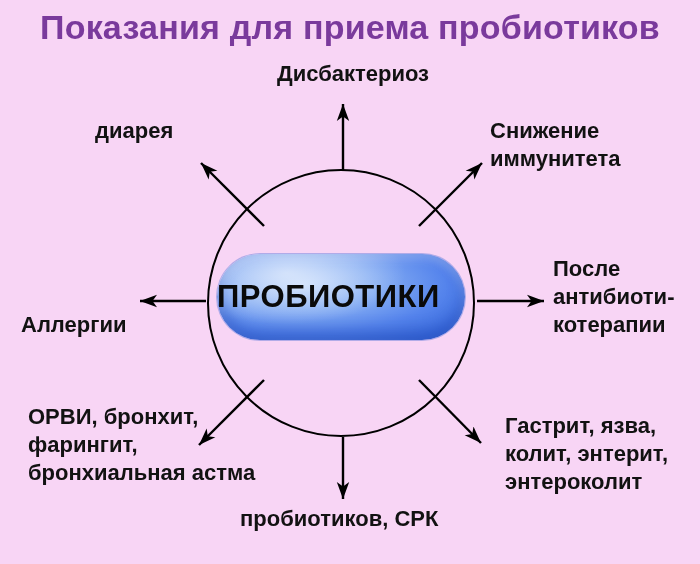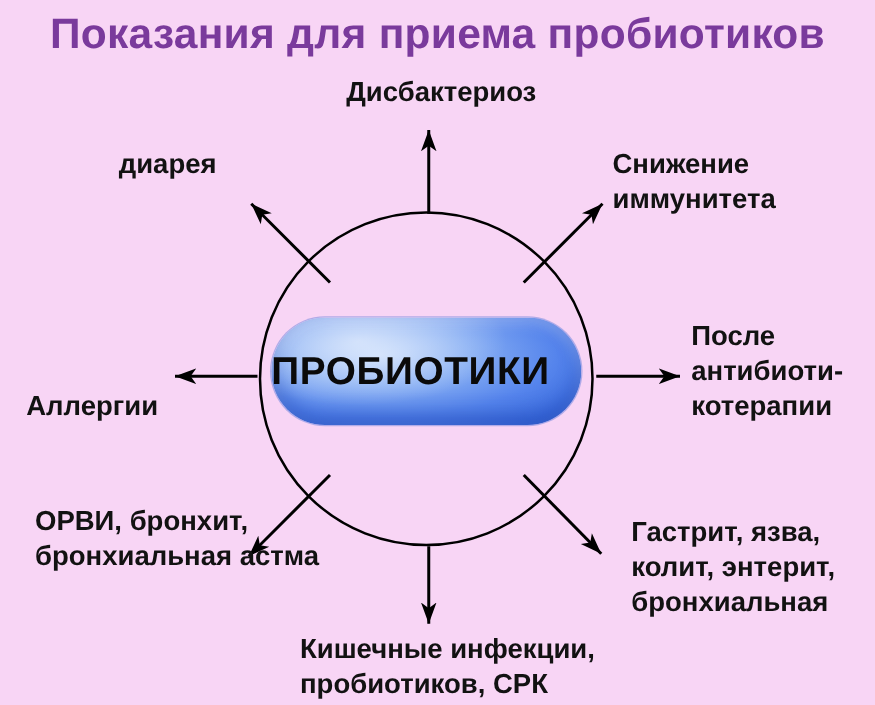--- a/index.html
+++ b/index.html
@@ -110,27 +110,27 @@
   </div>
 
   <div class="spoke-label" id="lbl-antibiotics">
     <span>После</span>
     <span>антибиоти-</span>
     <span>котерапии</span>
   </div>
 
   <div class="spoke-label" id="lbl-orvi">
     <span>ОРВИ, бронхит,</span>
+    <span>фарингит,</span>
     <span>бронхиальная астма</span>
   </div>
 
   <div class="spoke-label" id="lbl-gastritis">
     <span>Гастрит, язва,</span>
     <span>колит, энтерит,</span>
-    <span>бронхиальная</span>
+    <span>энтероколит</span>
   </div>
 
   <div class="spoke-label" id="lbl-intestinal">
-    <span>Кишечные инфекции,</span>
     <span>пробиотиков, СРК</span>
   </div>
 
 </div>
 
 </body></html>

